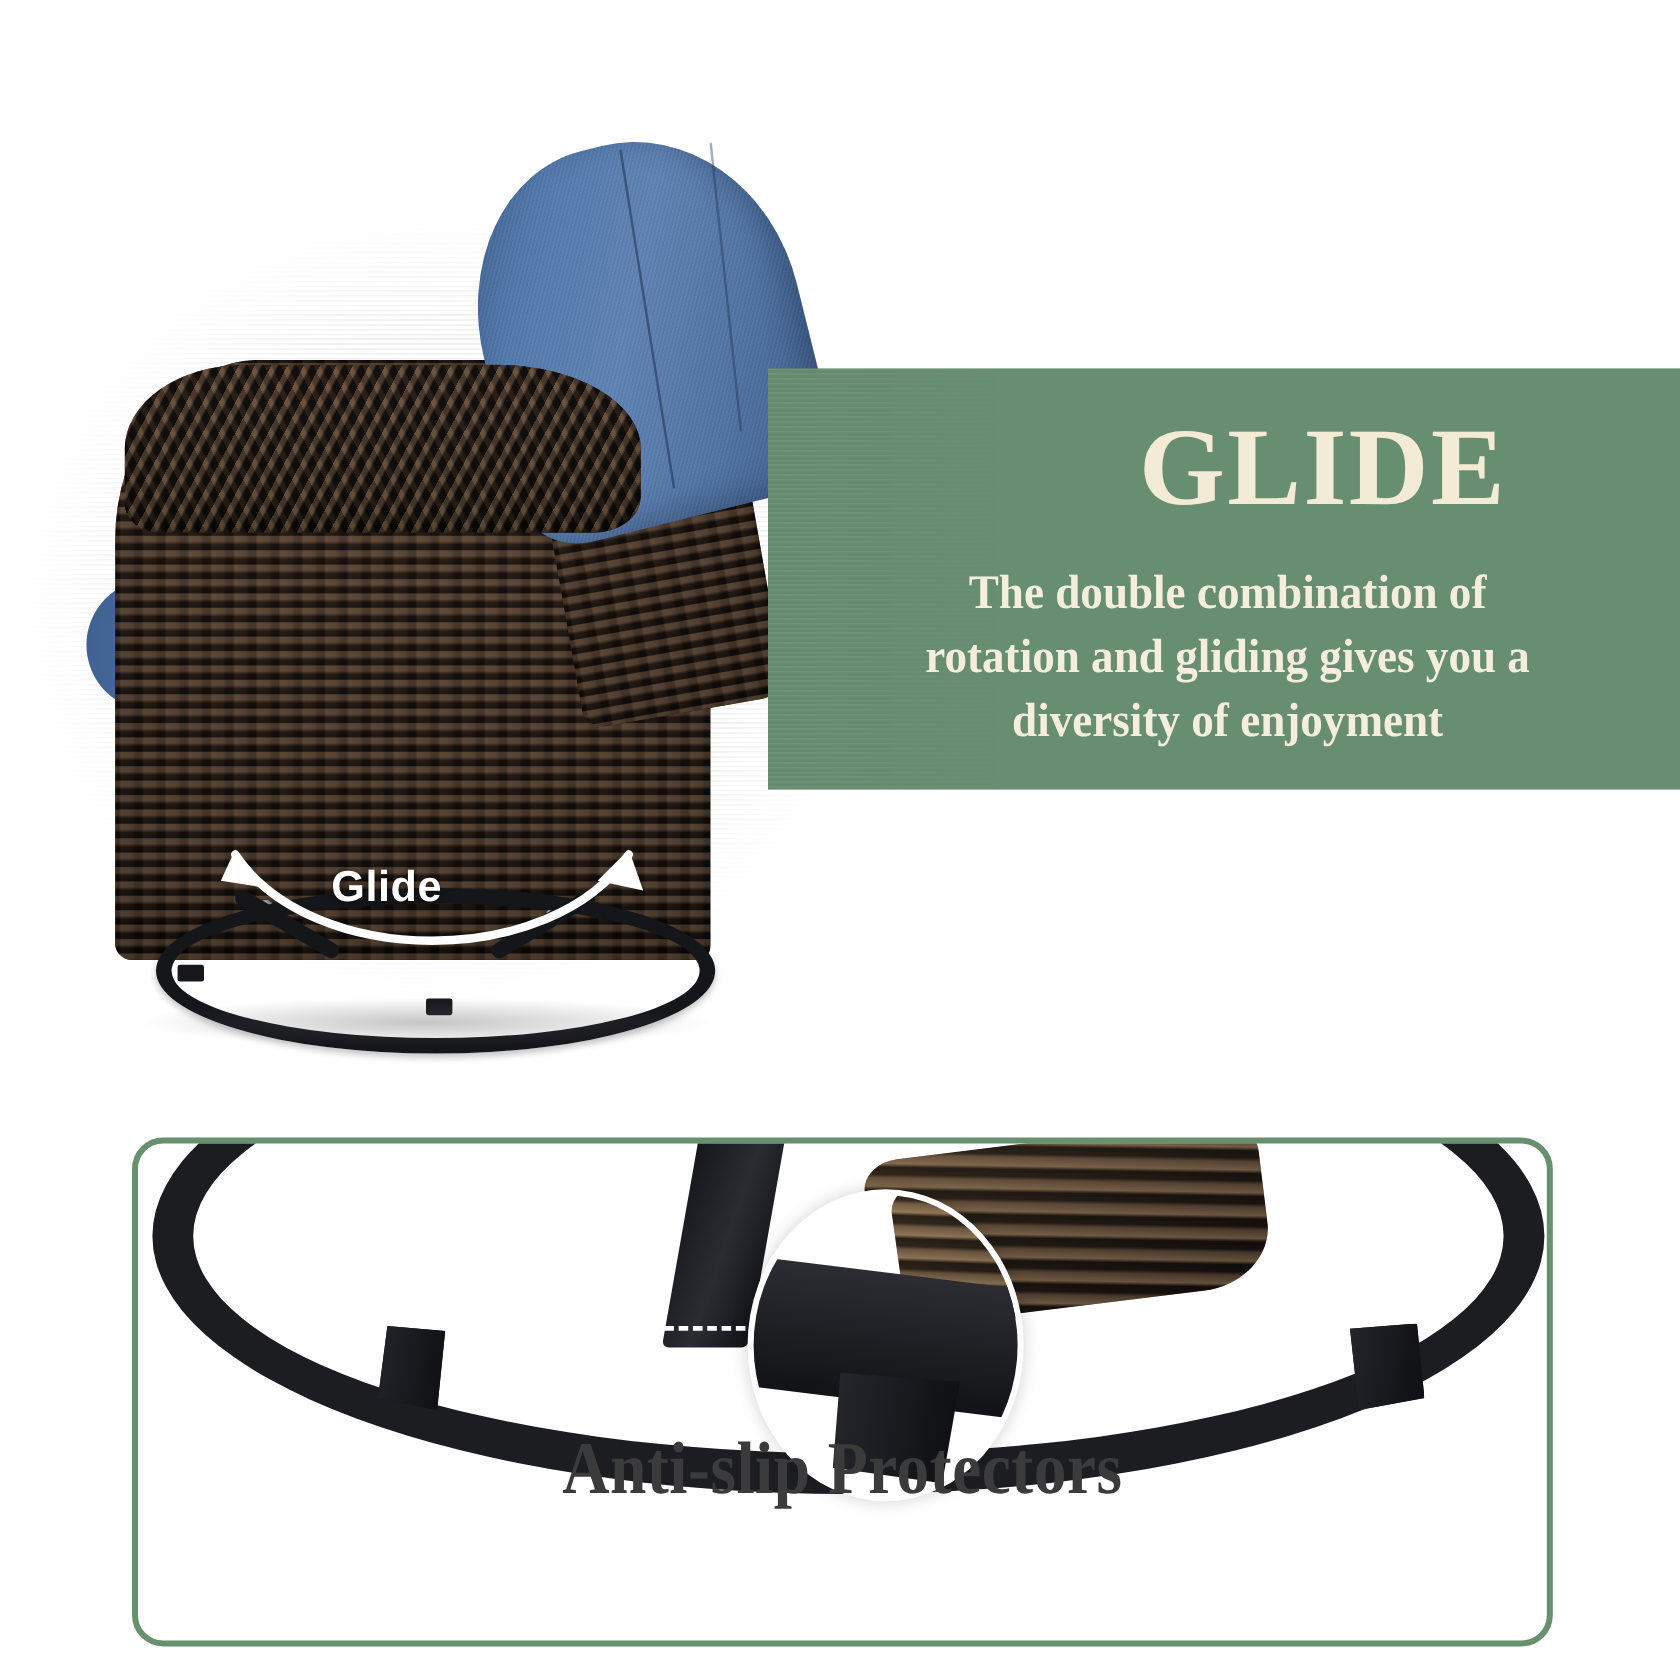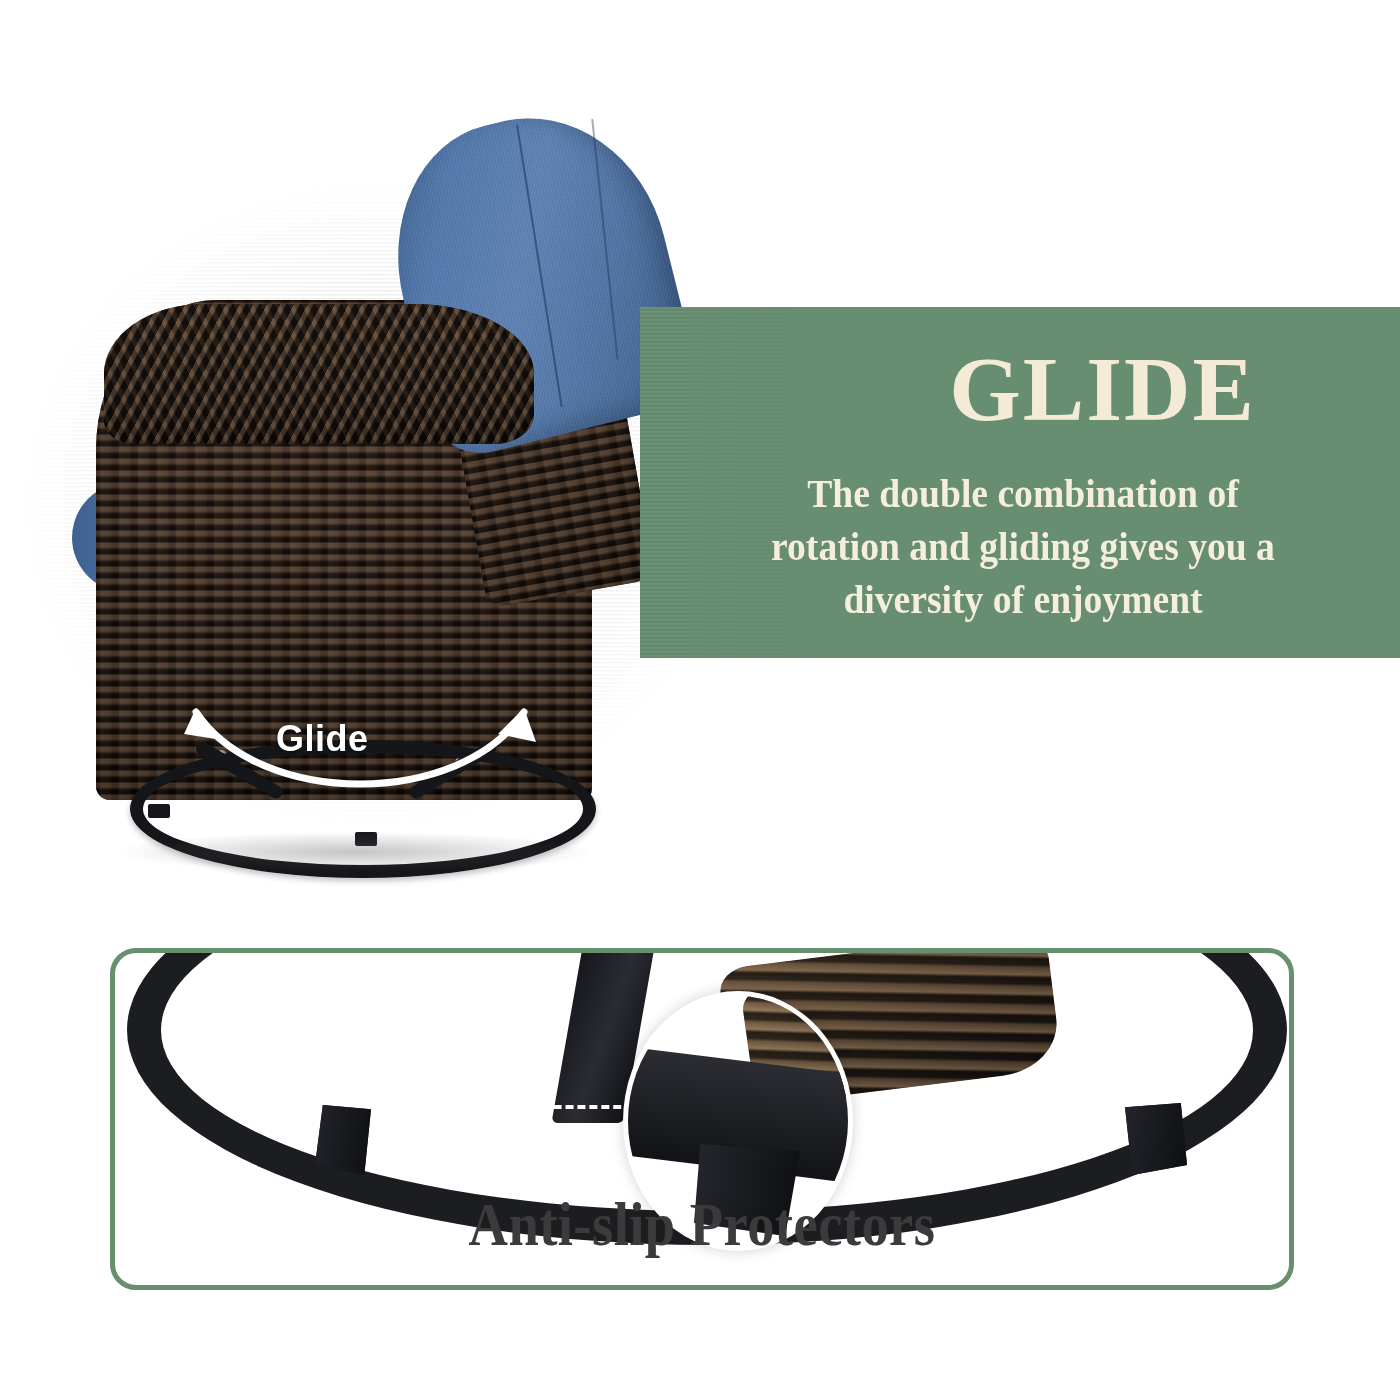--- a/index.html
+++ b/index.html
@@ -301,21 +301,21 @@
     letter-spacing: 0.5px;
     text-shadow: 0 1px 4px rgba(0,0,0,0.55);
   }
 
   
   #bottom-panel {
     position: absolute;
     left: 110px;
     top: 948px;
     width: 1184px;
-    height: 342px;
+    height: 424px;
     border: 5px solid #67906F;
     border-radius: 26px;
     background: #ffffff;
     box-sizing: border-box;
     overflow: hidden;
   }
 
   
   #ring-outer {
     position: absolute;

